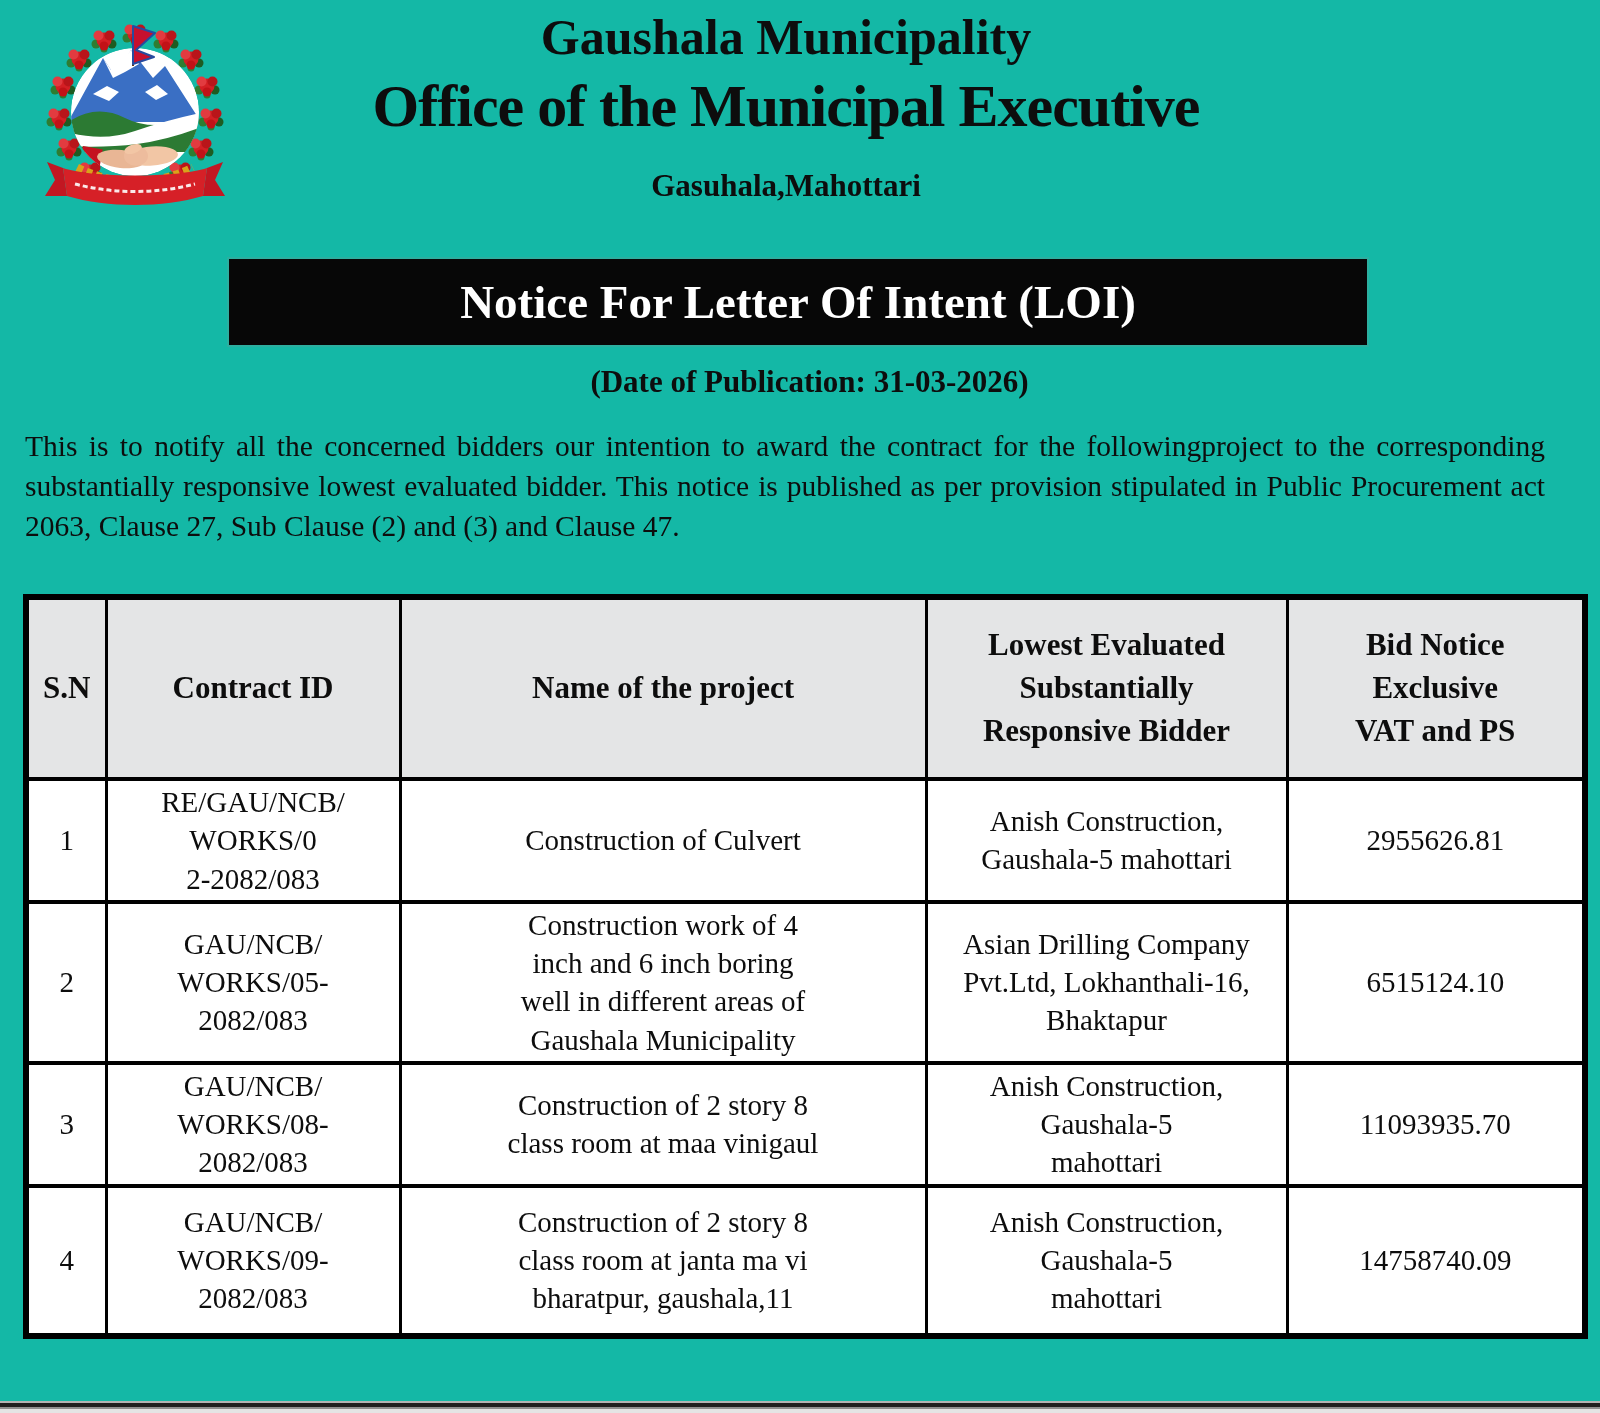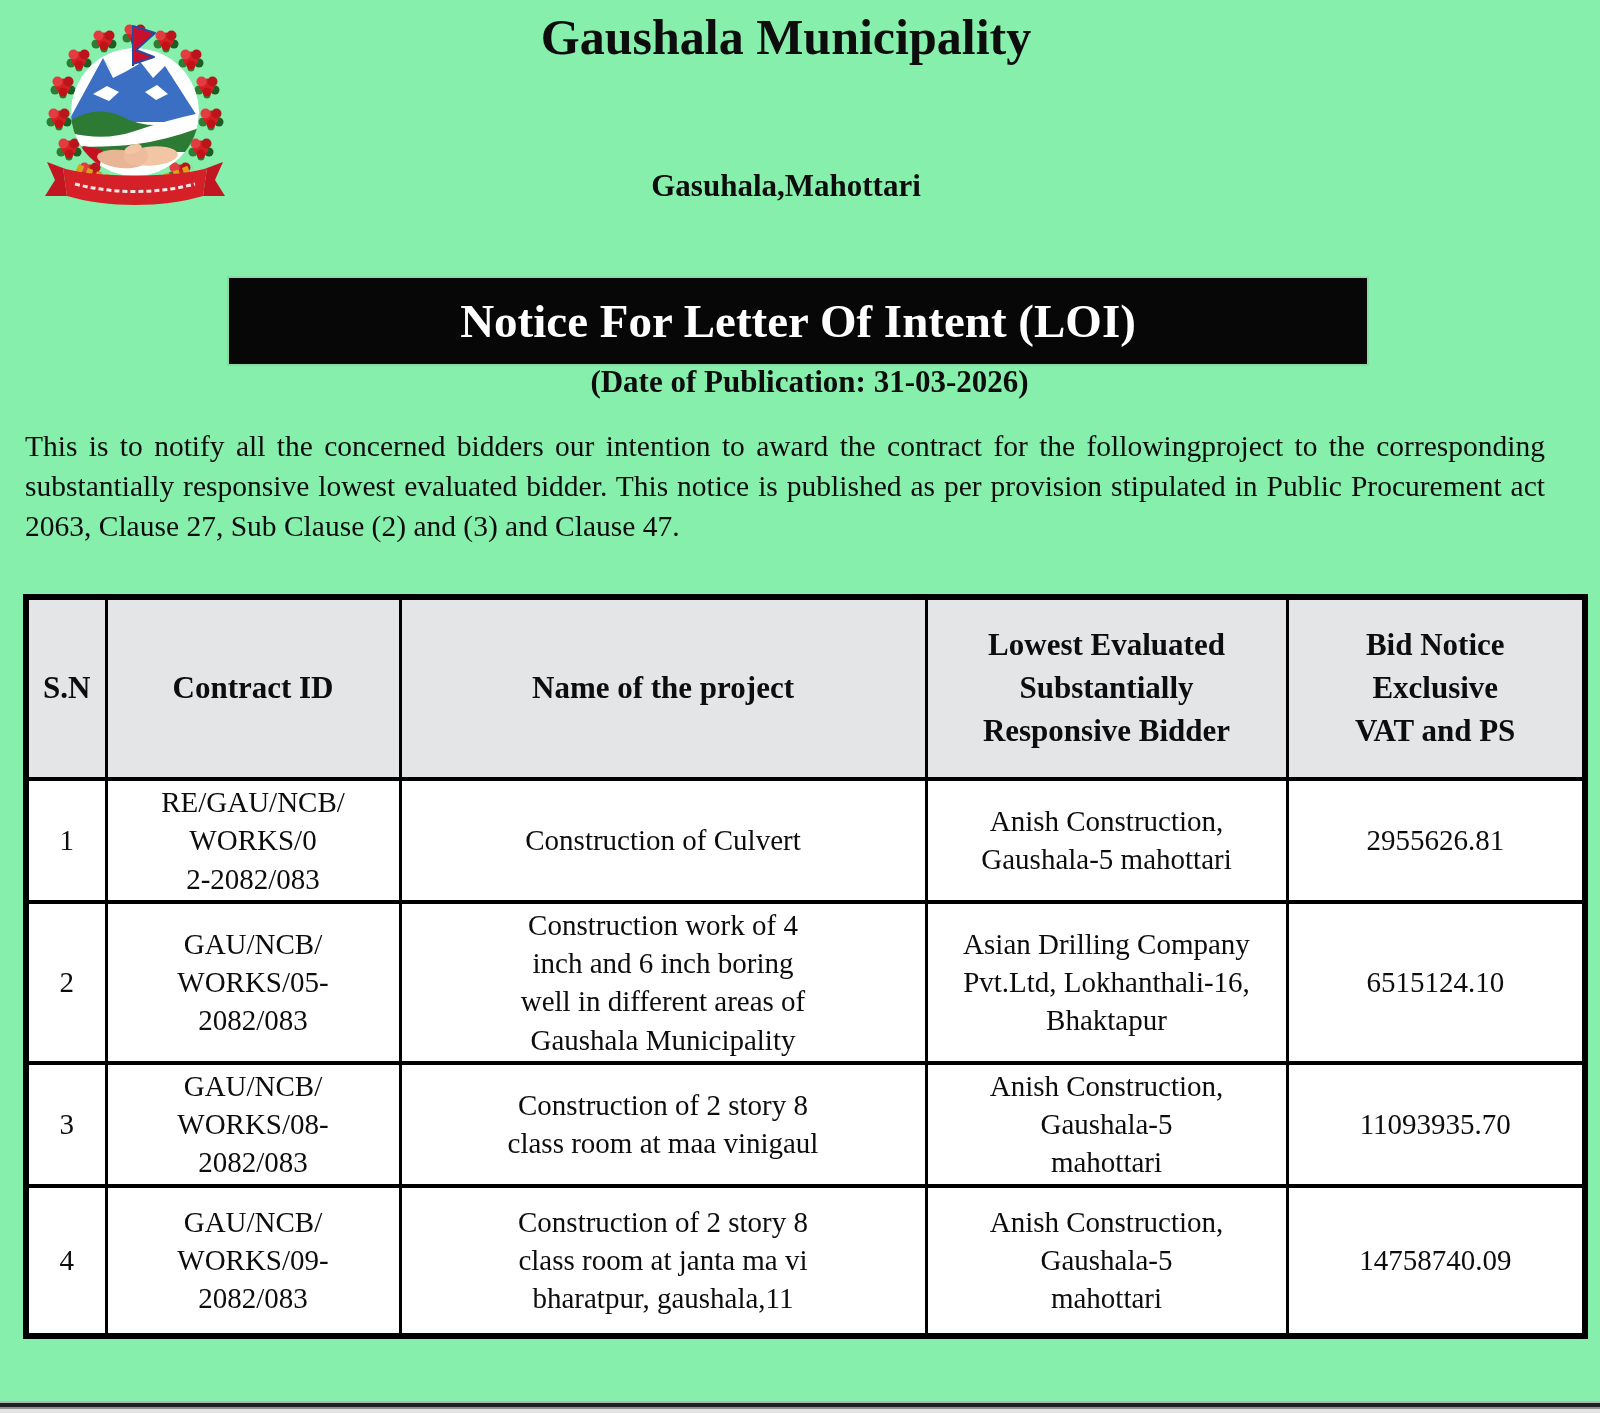--- a/index.html
+++ b/index.html
@@ -1,29 +1,29 @@
 <!DOCTYPE html>
 <html><head>
 <meta charset="utf-8">
 <style>
   html,body{margin:0;padding:0;background:#ffffff;}
   .page{
-    position:relative;width:1600px;height:1413px;background:#86efac;
+    position:relative;width:1600px;height:1413px;background:#14b8a6;
     font-family:"Liberation Serif", serif;color:#0d0d0d;overflow:hidden;
   }
   
   .emblem{position:absolute;left:33px;top:20px;width:205px;height:198px;}
   .hdr{position:absolute;left:0;width:100%;text-align:center;padding-right:28px;box-sizing:border-box;font-weight:bold;}
   .hdr.title{top:8px;font-size:50px;letter-spacing:0px;}
   .hdr.subtitle{top:72px;font-size:60px;letter-spacing:-1px;}
   .hdr.addr1{top:168px;font-size:31px;}
   .hdr.addr2{top:208px;font-size:31px;}
   
   .banner{
-    position:absolute;left:229px;top:278px;width:1138px;height:86px;
+    position:absolute;left:229px;top:259px;width:1138px;height:86px;
     background:#070707;color:#ffffff;display:flex;align-items:center;justify-content:center;
     font-size:47px;font-weight:bold;box-shadow:0 0 0 2px #8a8a8a33;
   }
   .pubdate{position:absolute;top:364px;left:0;width:100%;padding-right:28px;box-sizing:border-box;
     text-align:center;font-size:31px;font-weight:bold;padding-left:47px;}
   
   .body-par{
     position:absolute;top:426px;left:25px;width:1520px;
     font-size:29.5px;line-height:40px;text-align:justify;
   }
@@ -119,20 +119,21 @@
       <path d="M42,164 C80,174 124,174 162,164" stroke="#ffffff" stroke-width="3" stroke-dasharray="5 3" fill="none" opacity="0.9"></path>
     </g>
 
     <g>
       <line x1="100" y1="46" x2="100" y2="6" stroke="#5b3a1e" stroke-width="2"></line>
       <path d="M100,6 L100,44 L121,37 L103,30 L122,13 Z" fill="#c8102e" stroke="#274b9f" stroke-width="2" stroke-linejoin="round"></path>
     </g>
   </svg>
 
   <div class="hdr title">Gaushala Municipality</div>
+  <div class="hdr subtitle">Office of the Municipal Executive</div>
   <div class="hdr addr1">Gasuhala,Mahottari</div>
 
   <div class="banner">
     <span>Notice For Letter Of Intent (LOI)</span>
   </div>
   <div class="pubdate">(Date of Publication: 31-03-2026)</div>
 
   <div class="body-par">This is to notify all the concerned bidders our intention to award the contract for the followingproject to the corresponding substantially responsive lowest evaluated bidder. This notice is published as per provision stipulated in Public Procurement act 2063, Clause 27, Sub Clause (2) and (3) and Clause 47.</div>
 
   <table class="loi">

